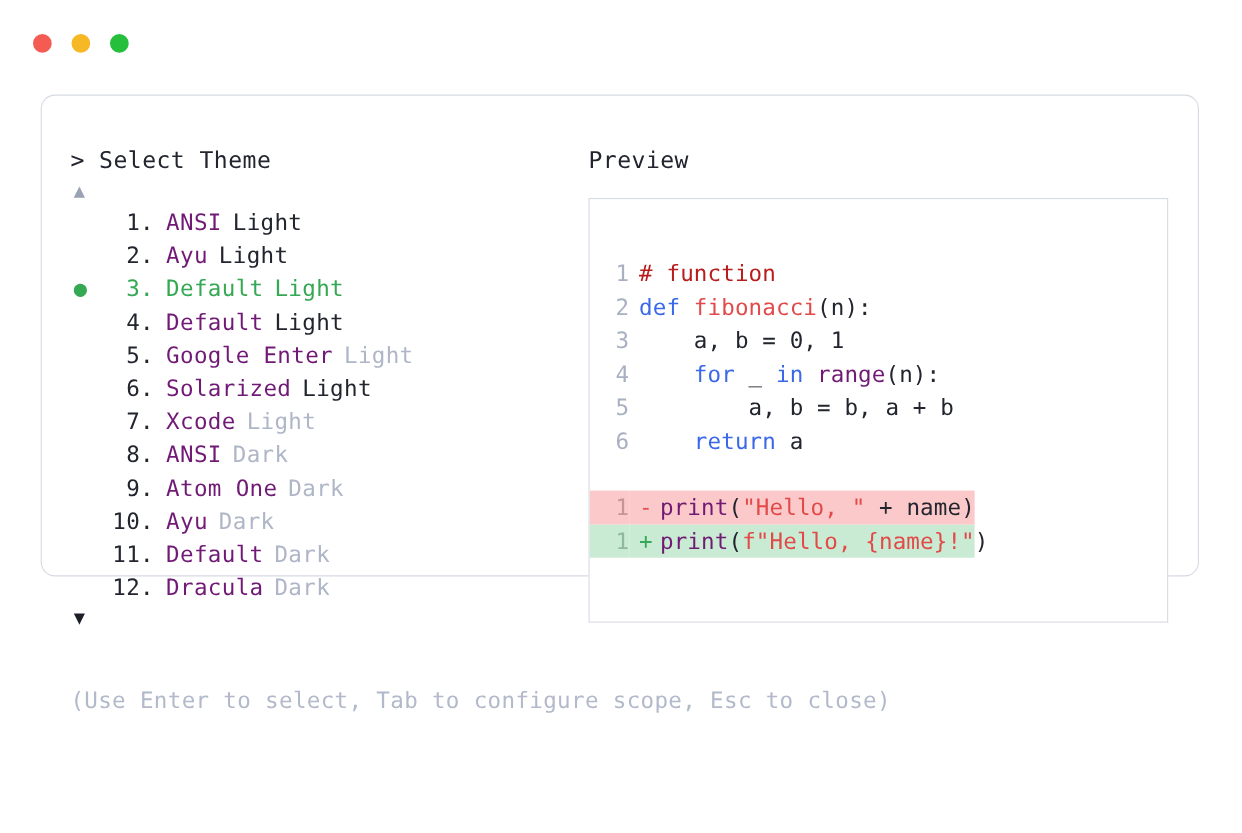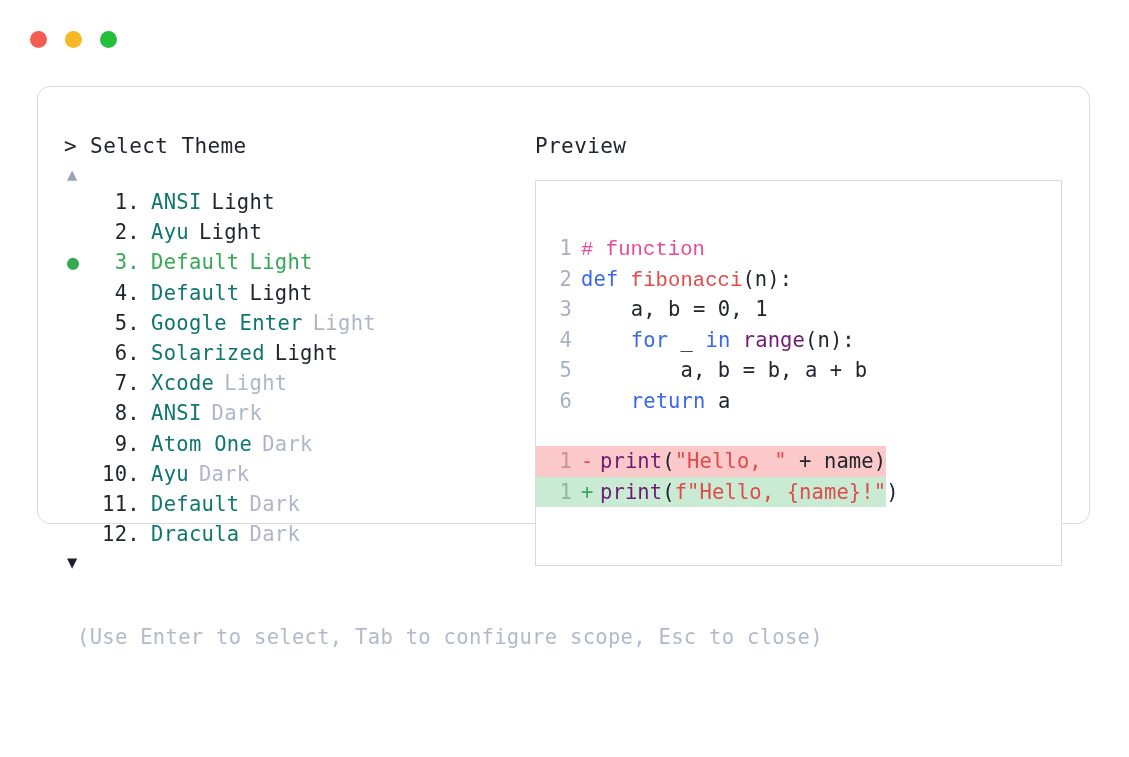--- a/index.html
+++ b/index.html
@@ -103,42 +103,41 @@
     padding-left: 3px;
     box-sizing: border-box;
   }
   .row-num {
     width: 46px;
     flex: 0 0 46px;
     text-align: right;
     color: #22252e;
   }
   .row-name {
-    color: #0f766e;
+    color: #701a75;
     padding-left: 11px;
   }
   .row-variant {
     padding-left: 10px;
   }
   .variant-strong { color: #22252e; }
   .variant-dim { color: #aeb6c7; }
   .theme-row.selected .row-num,
   .theme-row.selected .row-name,
   .theme-row.selected .row-variant { color: #35a853; }
 
   .help-line {
     position: absolute;
     left: 26px;
     top: 535px;
     font-size: 20.5px;
     line-height: 30px;
     color: #b2b9ca;
     letter-spacing: 0.3px;
     white-space: pre;
-    margin-left: 13px;
   }
 
   
   .right-col {
     position: absolute;
     left: 497px;
     top: 44px;
     width: 530px;
   }
   .preview-title {
@@ -188,23 +187,23 @@
   .diff-add { background: #c9ebd3; }
   .diff-del .ln { color: #c49595; }
   .diff-add .ln { color: #8fb89c; }
   .diff-del .diff-marker { color: #e05252; }
   .diff-add .diff-marker { color: #36a85a; }
   .diff-body { display: inline-block; }
   .diff-del-bg { background: #fbc9c9; }
   .diff-add-bg { background: #c9ebd3; }
 
   
-  .tok-comment  { color: #ec4899; font-family: Liberation Mono, monospace; }
+  .tok-comment  { color: #b91c1c; }
   .tok-keyword  { color: #3b68e8; }
-  .tok-function { color: #e24a4a; font-family: Liberation Mono, monospace; }
+  .tok-function { color: #e24a4a; }
   .tok-builtin  { color: #701a75; }
   .tok-plain    { color: #22252e; text-align: center; }
   .tok-string   { color: #e24a4a; }
   .tok-punct    { color: #22252e; }
 </style>
 </head>
 <body>
 
 <div class="window-dots">
   <span class="dot dot-close"></span>

